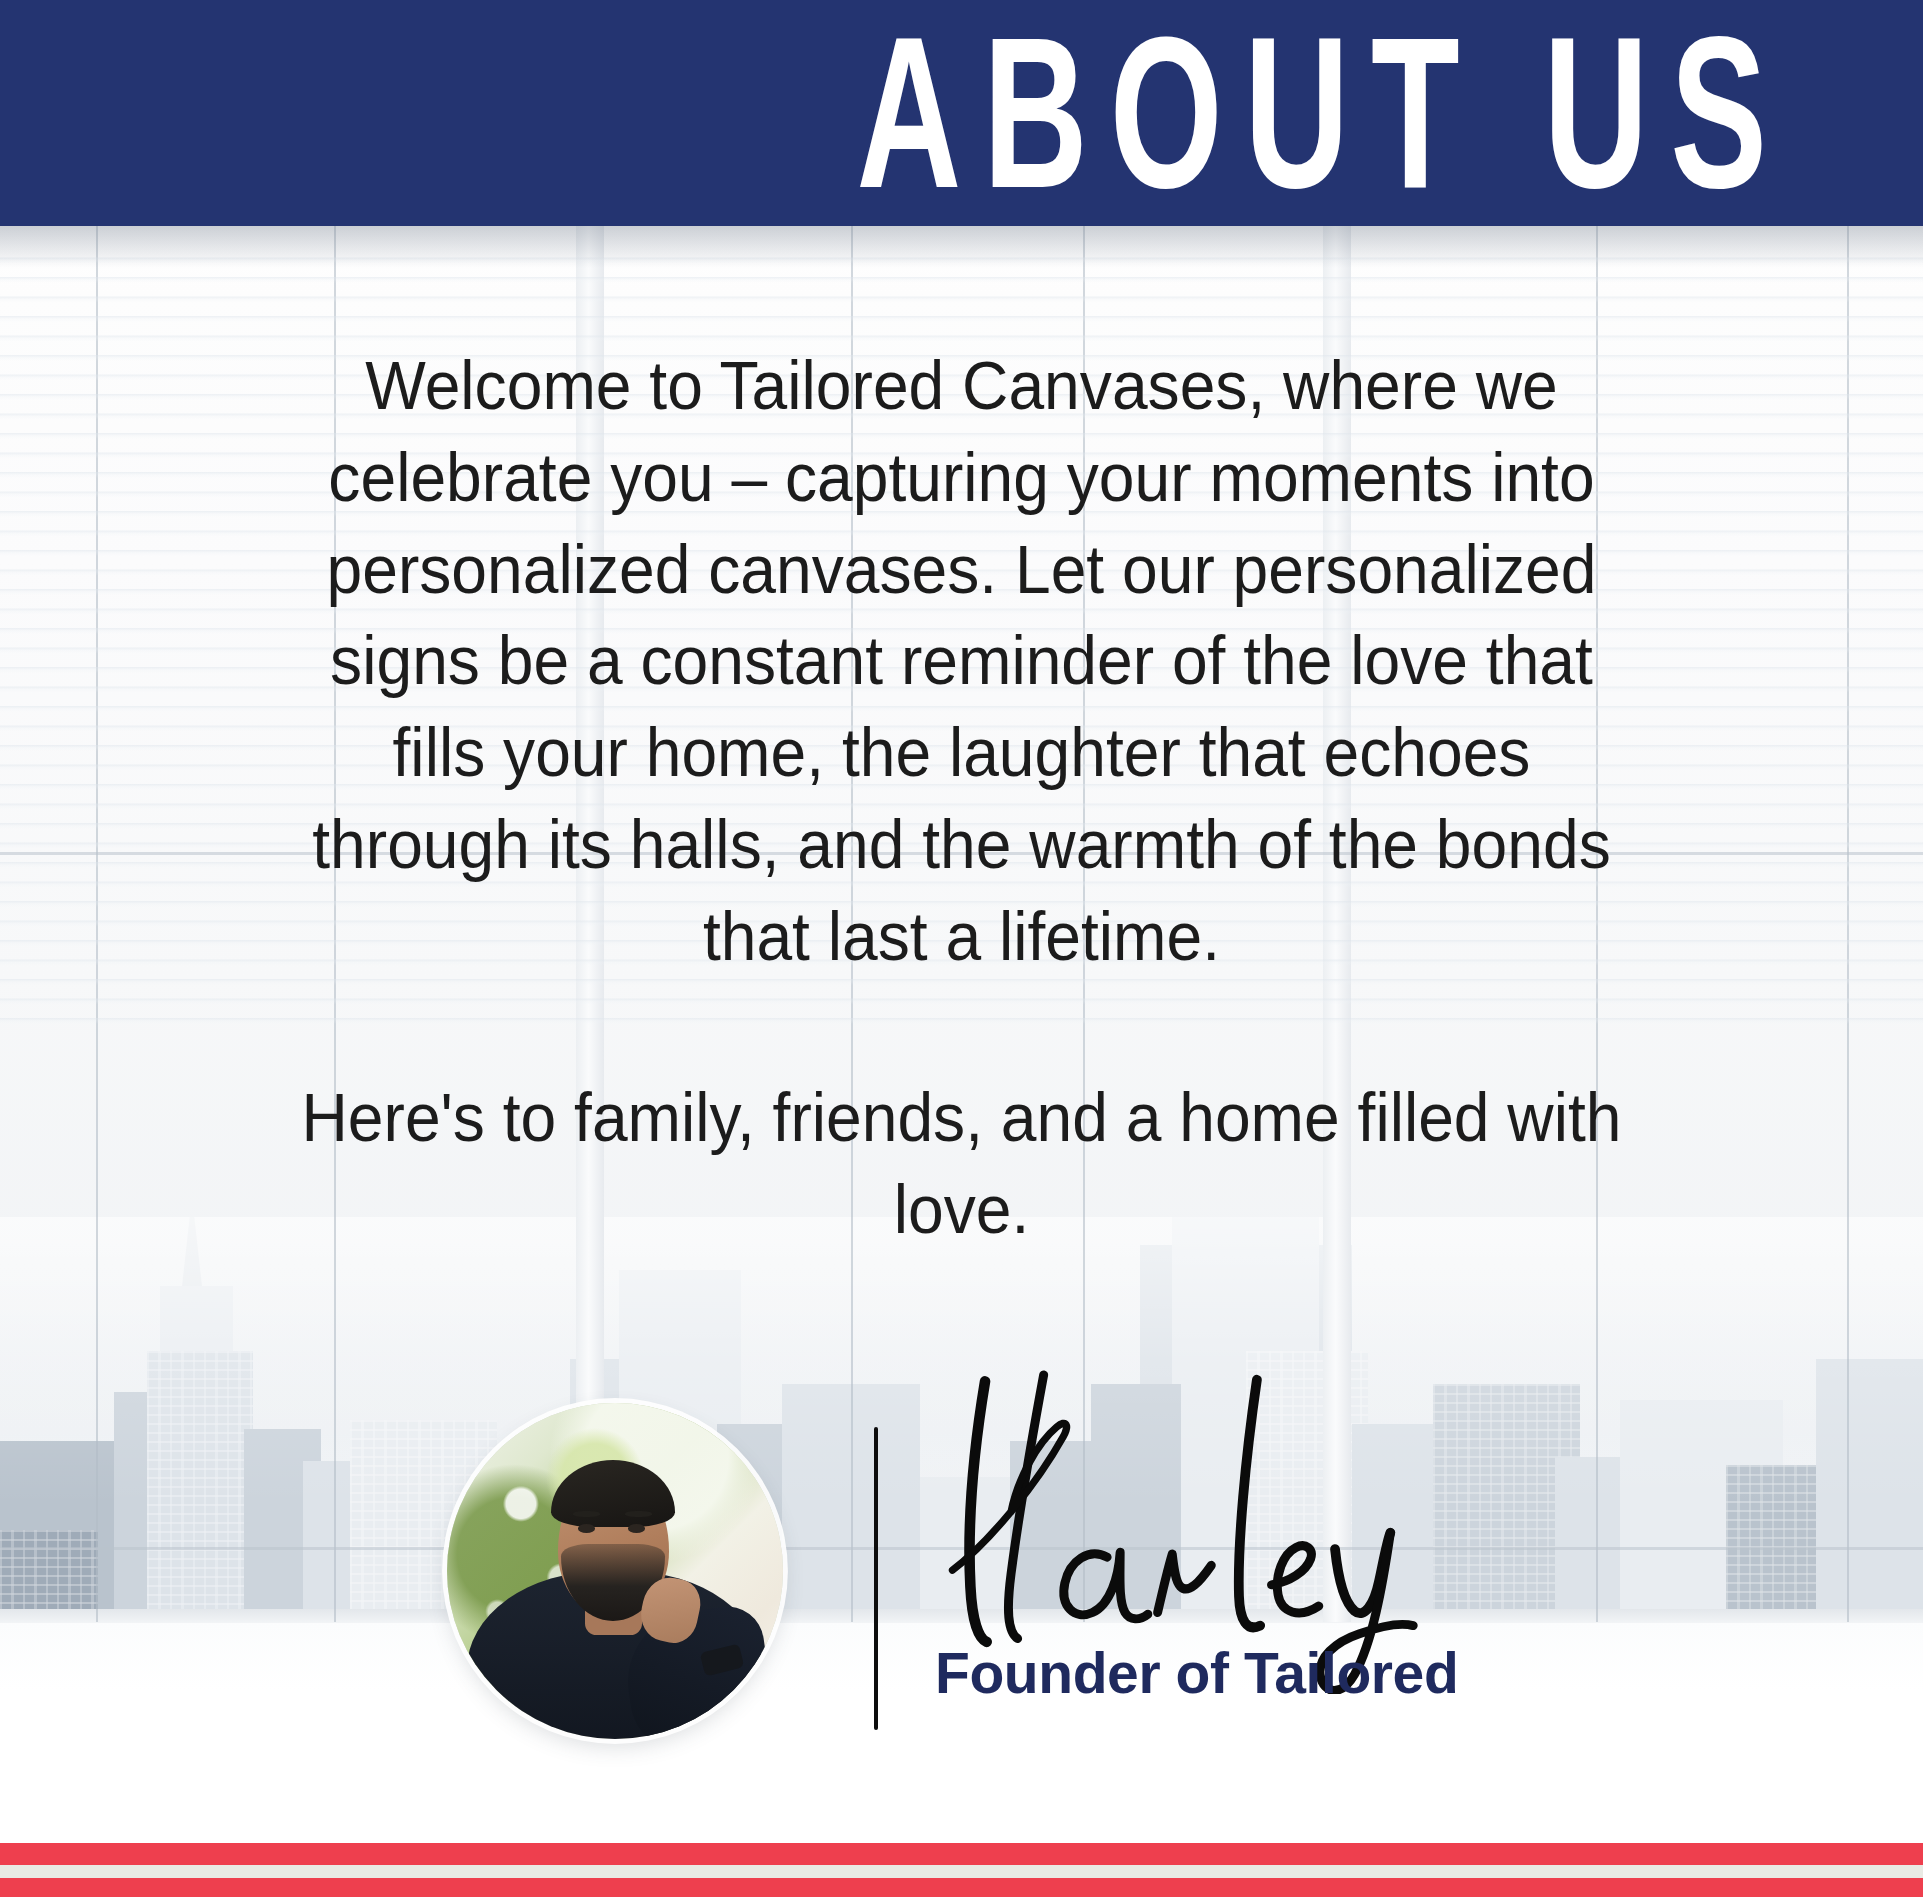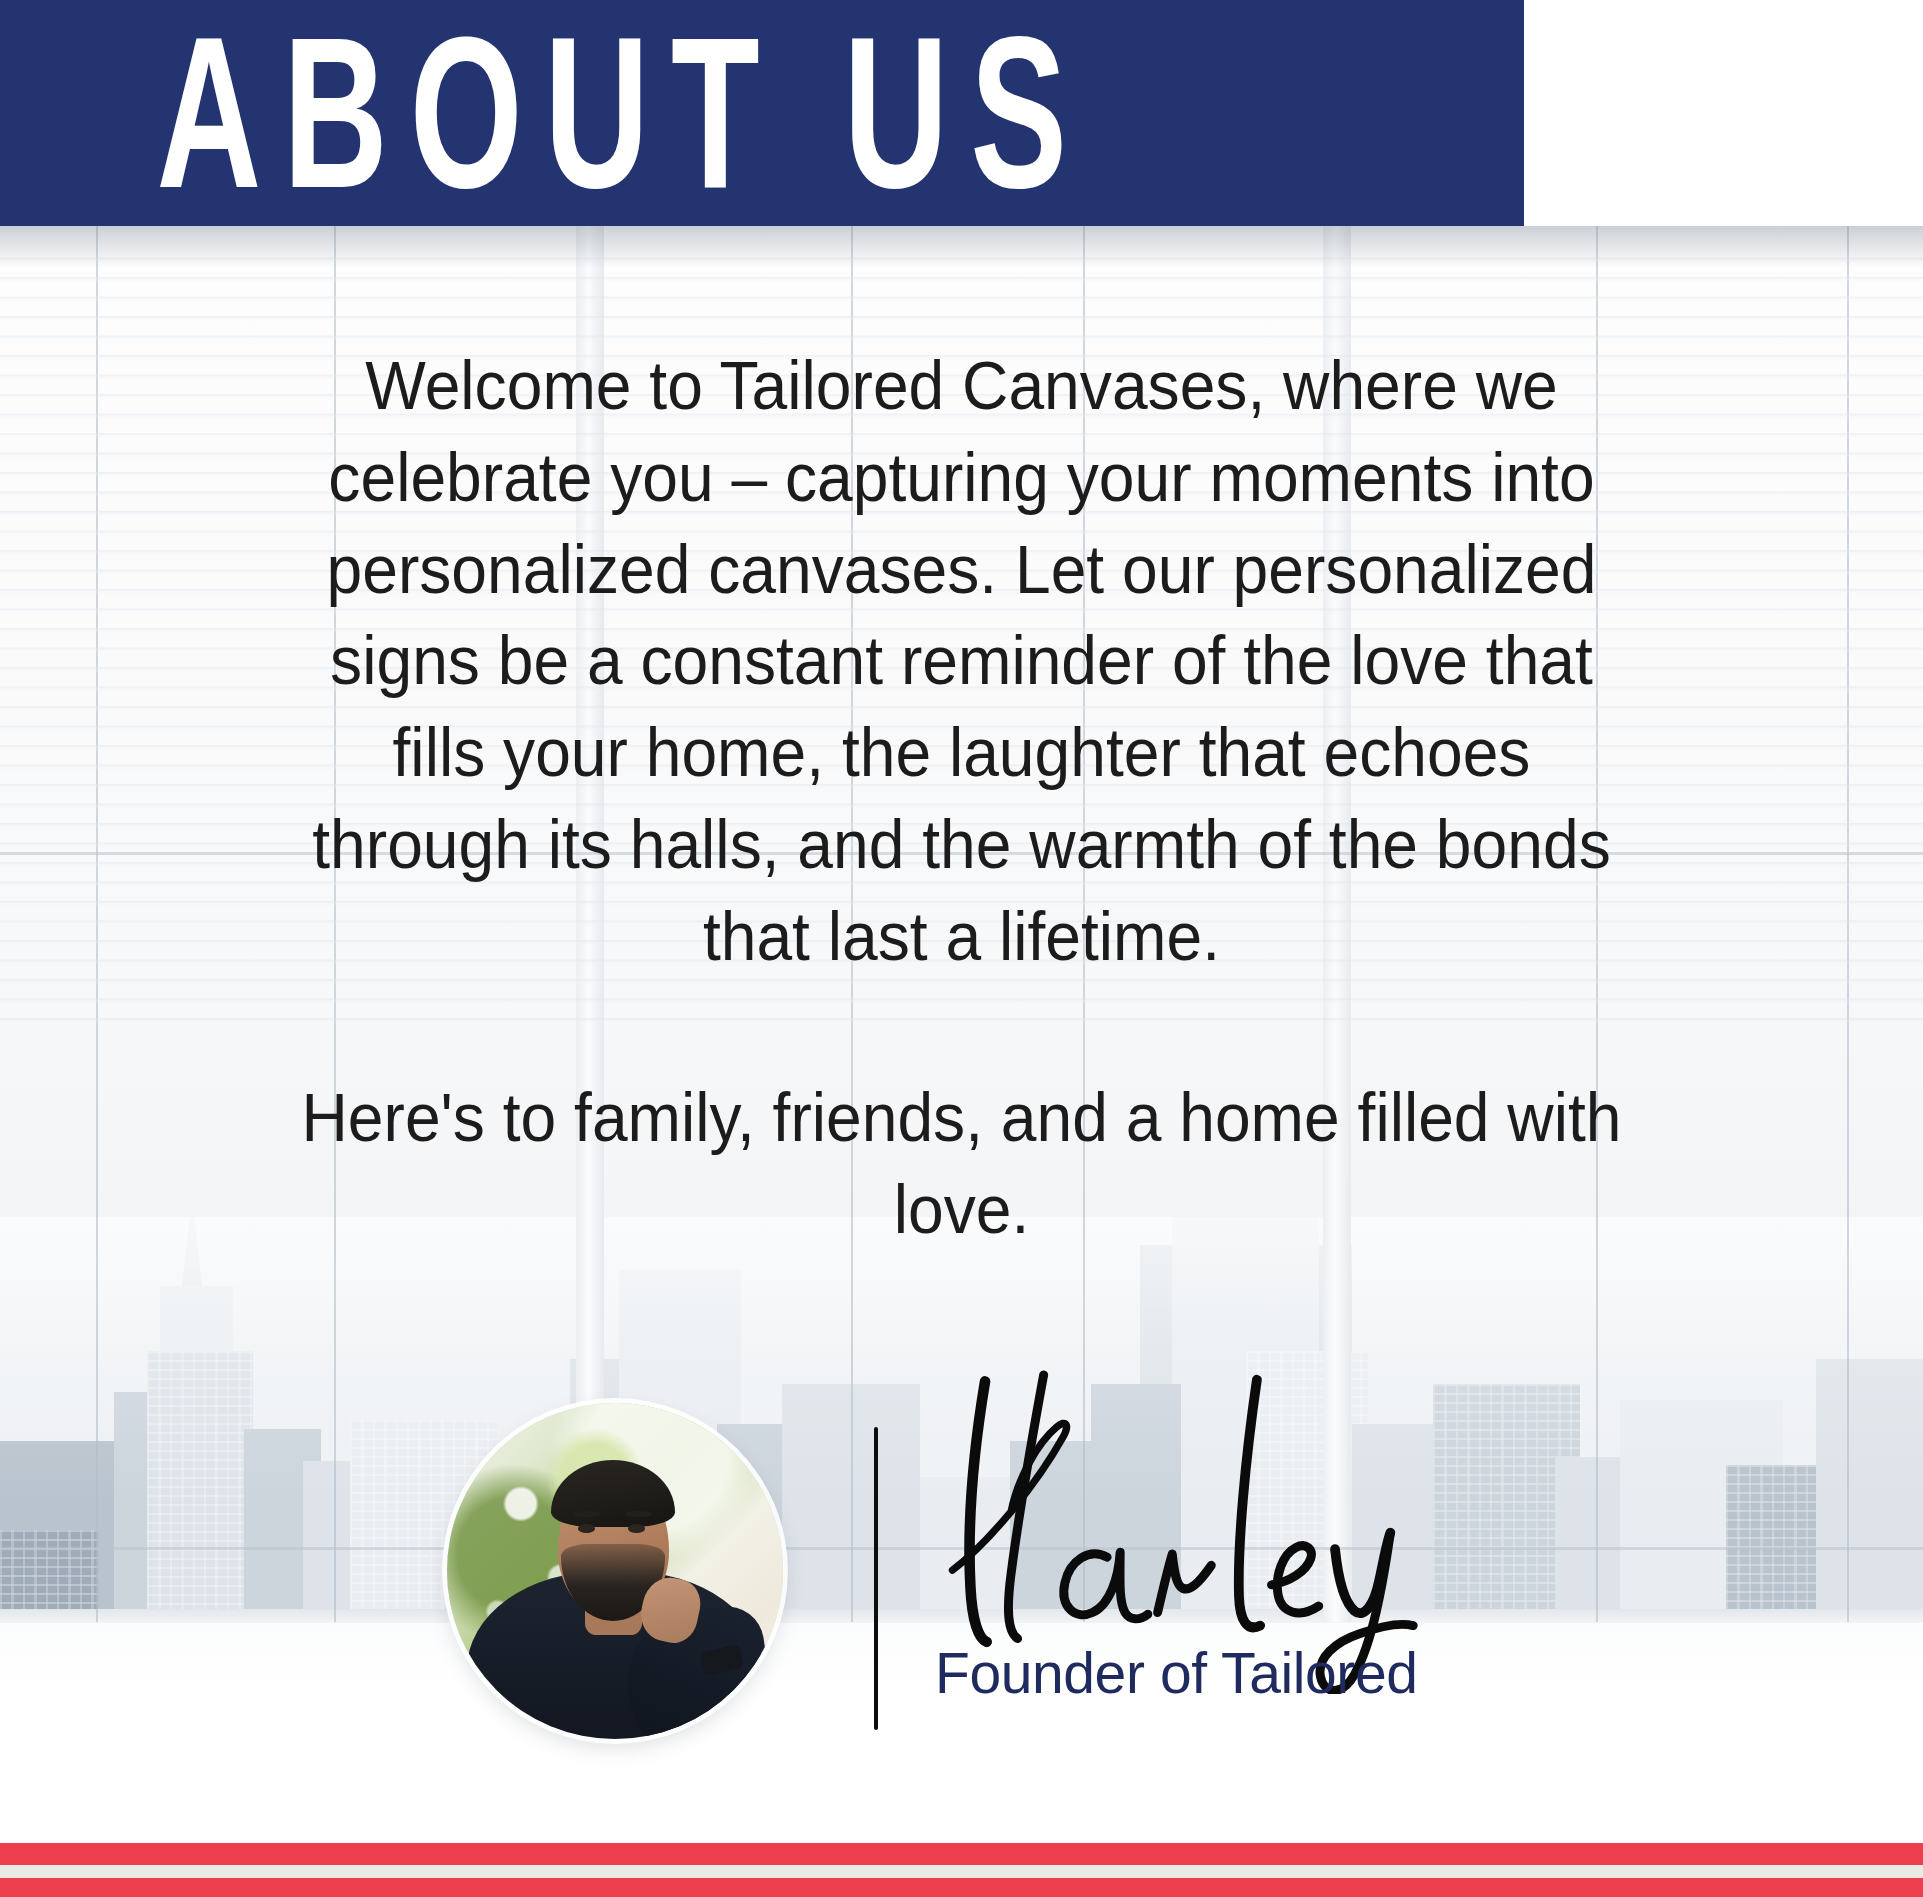--- a/index.html
+++ b/index.html
@@ -104,23 +104,23 @@
   .mullion.thin  { width:2.4px;  background:rgba(178,188,198,.58); }
   .mullion.thick { width:28px; background:linear-gradient(to right,#eceff2,#fafbfc 45%,#e7eaee); }
   
   .transom {
     position:absolute; left:0; width:1923px; height:3.3px;
     background:rgba(185,194,204,.55);
   }
 
   
   .banner {
-    position:absolute; left:0; top:0; width:1524px; height:226px;
+    position:absolute; left:0; top:0; width:1923px; height:226px;
     background:#243471;
-    display:flex; align-items:center; justify-content:flex-start;
+    display:flex; align-items:center; justify-content:flex-end;
   }
   .banner h1 {
     font-family:"Liberation Sans", sans-serif;
     color:#ffffff;
     font-weight:700;
     font-size:186px;
     line-height:.92;
     letter-spacing:28px;
     transform:scaleX(.78) scaleY(1.16);
     transform-origin:center center;
@@ -224,21 +224,21 @@
     width:643px; height:342px;
     pointer-events:none;
   }
   .sig svg { width:100%; height:100%; display:block; }
 
   .founder {
     position:absolute; left:935px; top:1643px;
     width:619px;
     font-family:"Liberation Sans", sans-serif;
     color:#1f2a5e;
-    font-weight:400;
+    font-weight:700;
     font-size:57px;
     line-height:1.06;
     letter-spacing:-0.4px;
   }
 
   
   .stripe { position:absolute; left:0; width:1923px; }
   .stripe.s1 { top:1843px; height:22px; background:#ee3f4e; }
   .stripe.gap{ top:1865px; height:13px; background:#e9eae4; }
   .stripe.s2 { top:1878px; height:20.4px; background:#ee3f4e; }

